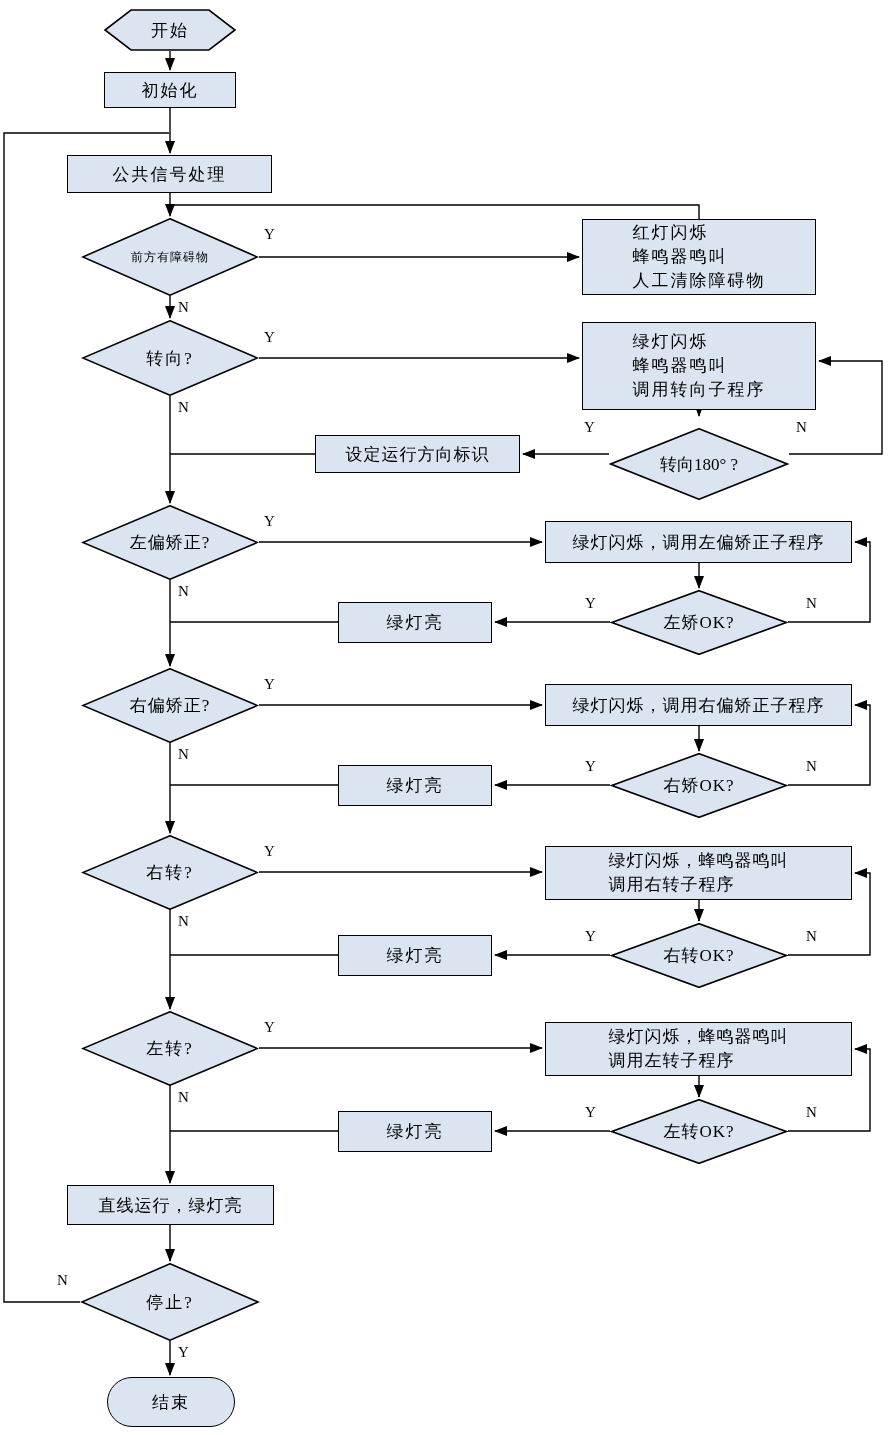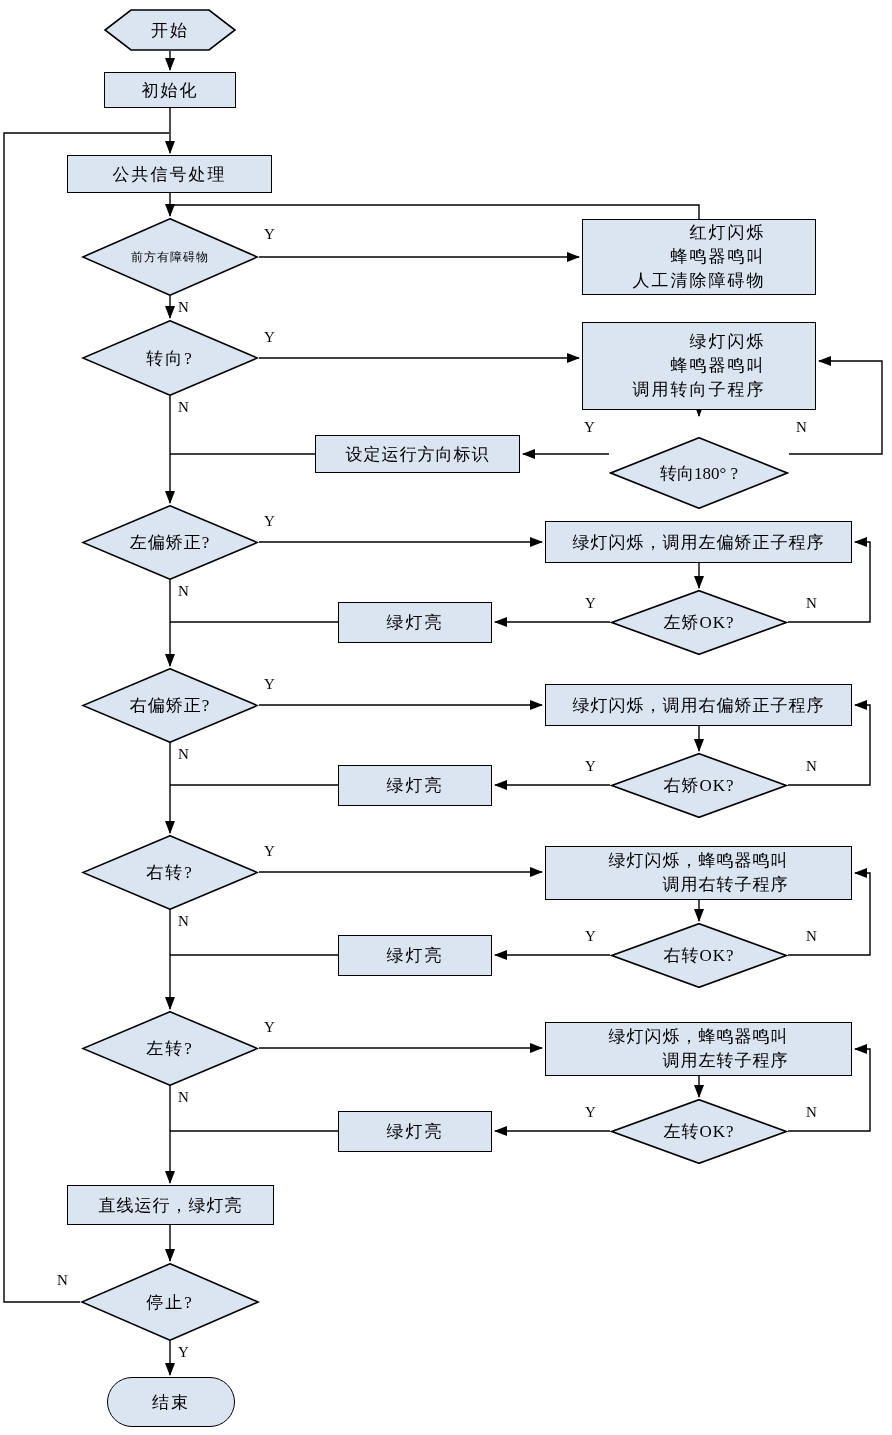--- a/index.html
+++ b/index.html
@@ -8,21 +8,21 @@
     font-family:"Liberation Serif","DejaVu Serif",serif;color:#000;
   }
   #wires{position:absolute;left:0;top:0;width:892px;height:1435px;}
   .node{position:absolute;}
   .shape{position:absolute;left:0;top:0;width:100%;height:100%;display:block;}
   .proc{background:#dbe5f1;border:1.6px solid #000;box-sizing:border-box;padding-left:48px;}
   .term{background:#dbe5f1;border:1.6px solid #000;border-radius:26px;box-sizing:border-box;}
   .lbl{
     position:absolute;left:0;top:0;right:0;bottom:0;
     display:flex;align-items:center;justify-content:center;
-    text-align:right;white-space:pre-line;
+    text-align:left;white-space:pre-line;
     font-size:17px;letter-spacing:2px;line-height:25px;
   }
   .elabel{position:absolute;font-size:15px;letter-spacing:0;}
 </style>
 </head>
 <body>
 
 <div id="canvas">
 
   <svg id="wires" viewBox="0 0 892 1435" xmlns="http://www.w3.org/2000/svg">
@@ -108,21 +108,21 @@
     </svg>
     <span class="lbl">转向?</span>
   </div>
 
   <div class="node proc" style="left:582px;top:322px;width:234px;height:88px">
     <span class="lbl" style="line-height:24px">绿灯闪烁
 蜂鸣器鸣叫
 调用转向子程序</span>
   </div>
 
-  <div class="node" style="left:609px;top:437px;width:180px;height:72px">
+  <div class="node" style="left:609px;top:428px;width:180px;height:72px">
     <svg class="shape" viewBox="0 0 100 100" preserveAspectRatio="none">
       <polygon points="50,1 99,50 50,99 1,50" fill="#dbe5f1" stroke="#000" stroke-width="1.6" vector-effect="non-scaling-stroke"></polygon>
     </svg>
     <span class="lbl" style="letter-spacing:0">转向180° ?</span>
   </div>
 
   <div class="node proc" style="left:315px;top:435px;width:205px;height:38px">
     <span class="lbl" style="letter-spacing:1px">设定运行方向标识</span>
   </div>
 

